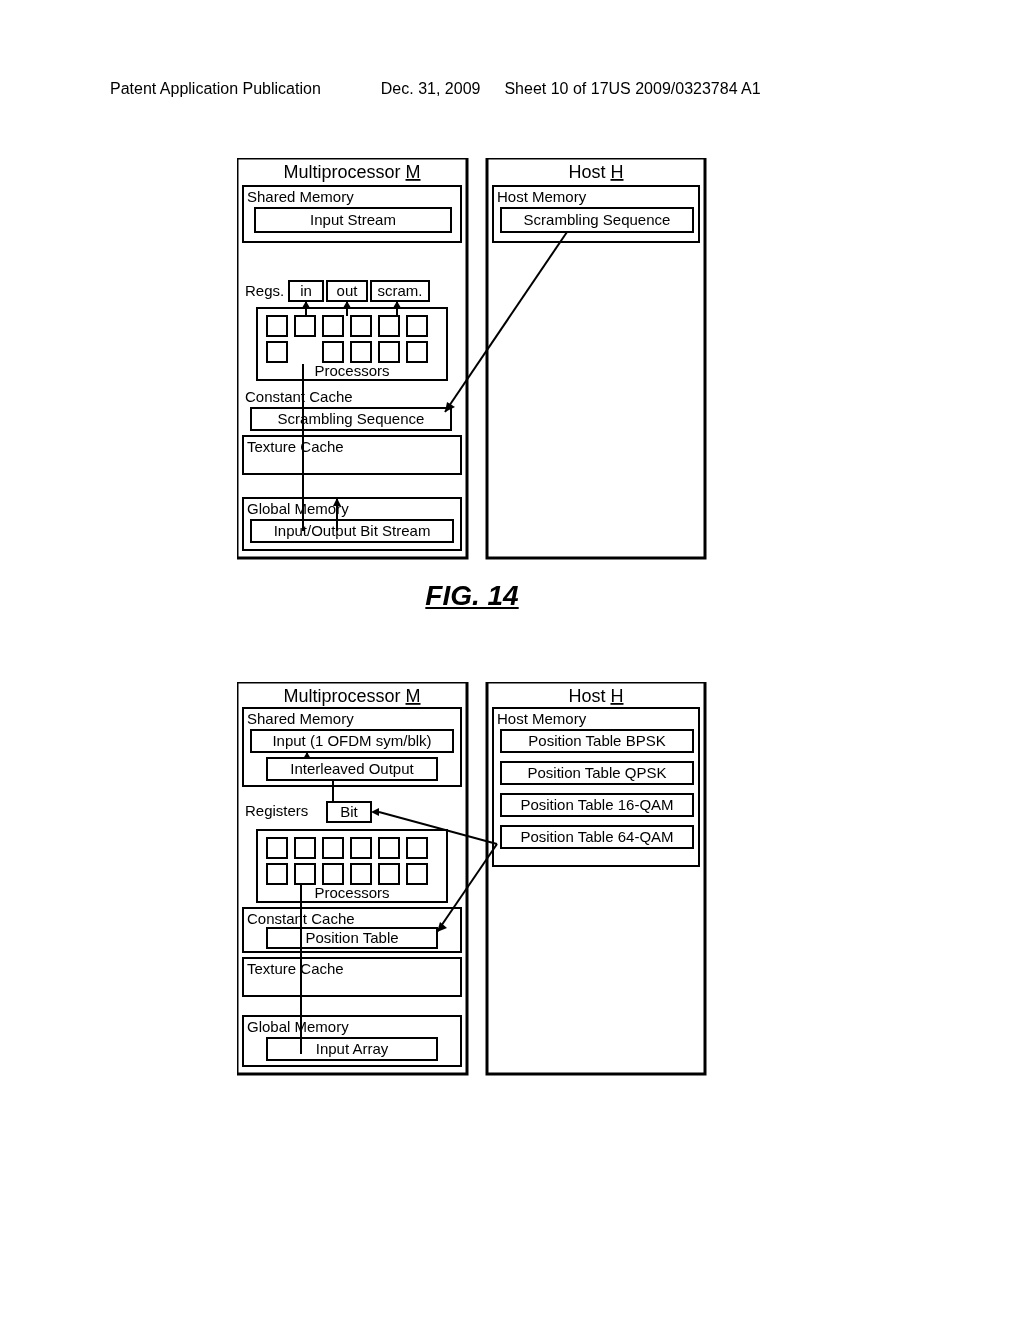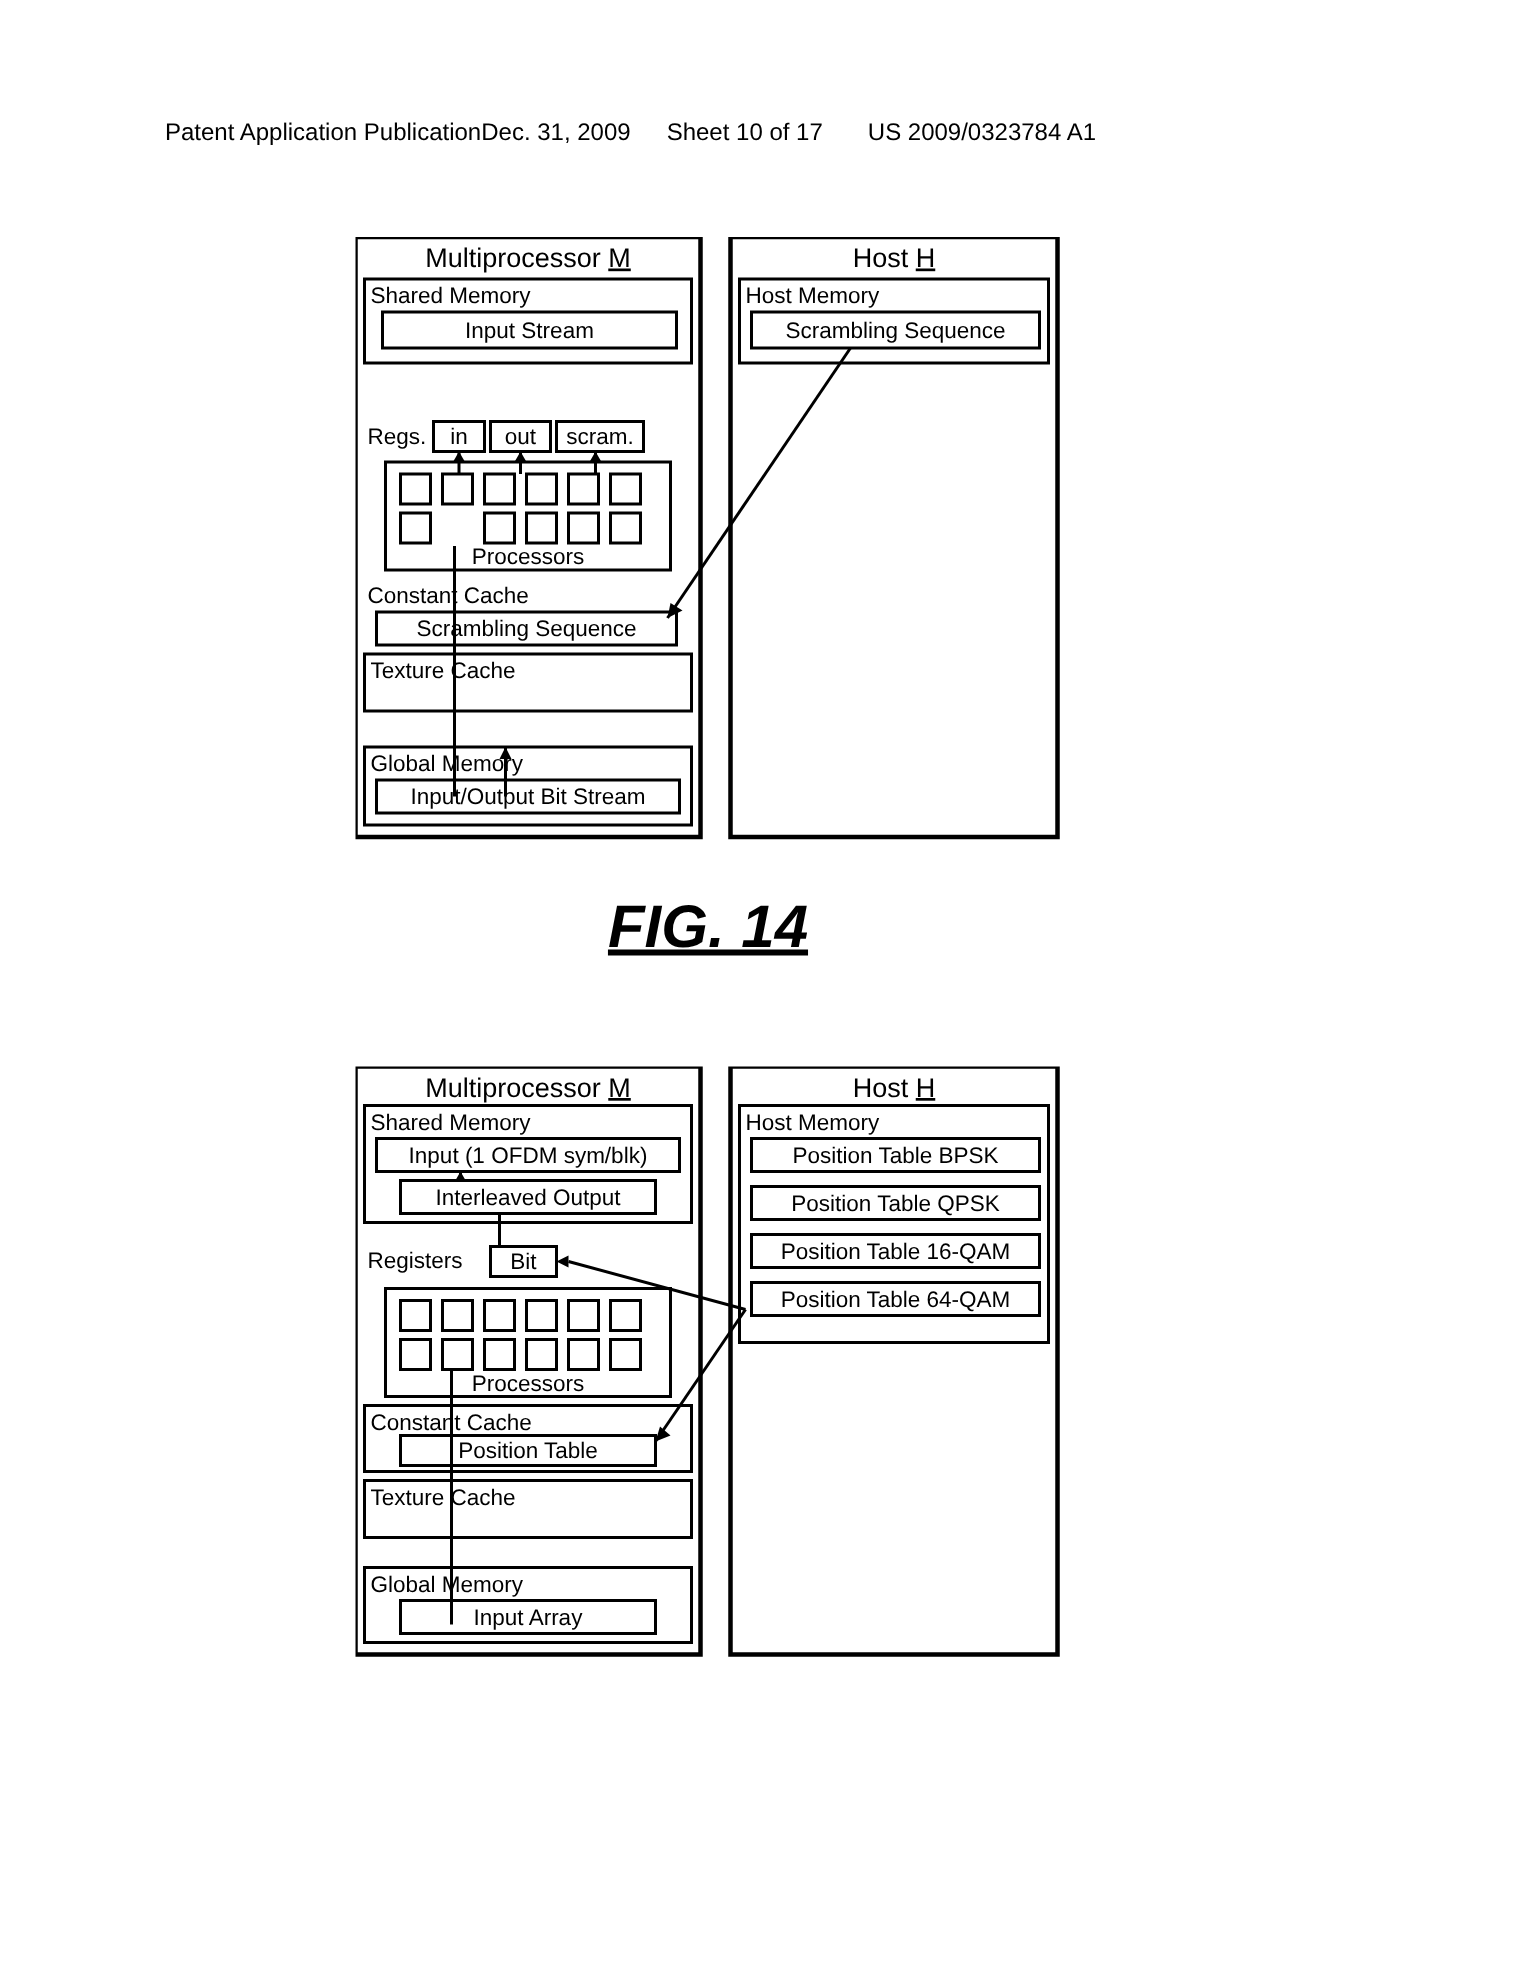--- a/index.html
+++ b/index.html
@@ -18,23 +18,23 @@
   }
   .header-line {
     display: flex;
     font-size: 16px;
     white-space: nowrap;
   }
   .header-left {
     font-weight: normal;
   }
   .header-mid {
+    margin-left: 60px;
   }
   .header-right {
-    margin-left: 30px;
   }
 
   .figure-wrap {
     position: relative;
     margin: 60px auto 0 auto;
     width: 470px;
     text-decoration: underline;
   }
 
   svg { display:block; }
@@ -43,22 +43,22 @@
   .t-title { font: 18px Arial; }
   .t-small { font: 15px Arial; }
   .t-reg   { font: 15px Arial; }
   .under { text-decoration: underline; }
 
   .caption {
     text-align:center;
     font-style: italic;
     font-weight: bold;
     font-family: Arial, sans-serif;
-    font-size: 40px;
-    margin-top: 28px;
+    font-size: 28px;
+    margin-top: 12px;
   }
 </style>
 </head>
 <body>
 
 <div class="page">
 
   <div class="header-line">
     <span class="header-left">Patent Application Publication</span>
     <span class="header-mid">Dec. 31, 2009</span>

